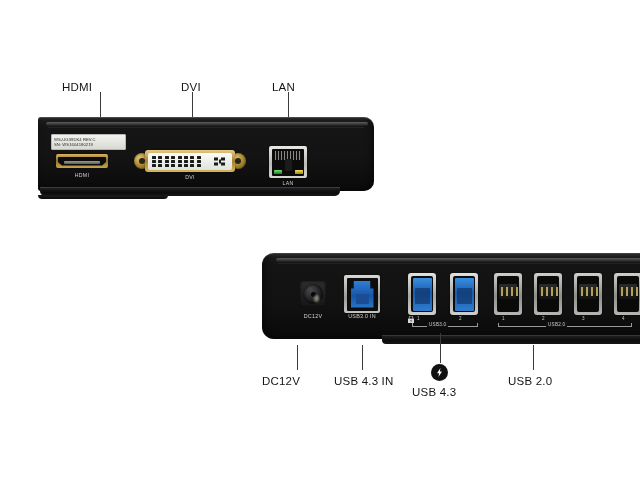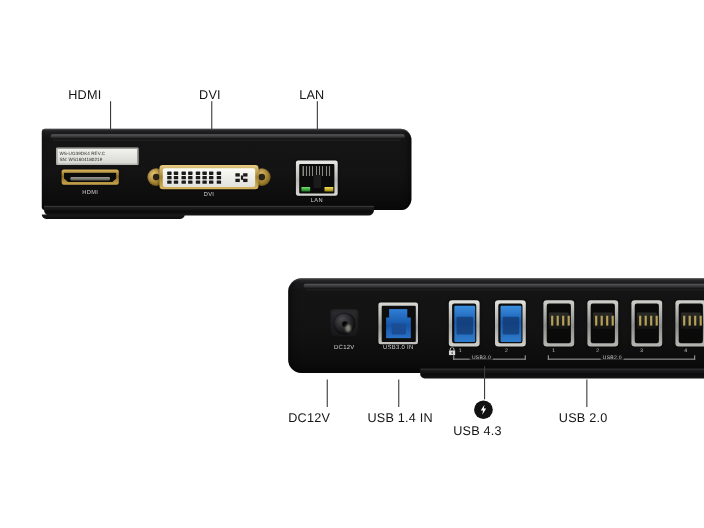--- a/index.html
+++ b/index.html
@@ -350,21 +350,21 @@
         <div class="brk" style="left:236px;top:70px;width:132px;"></div>
         <div class="silk sm" style="left:284px;top:69px;background:#121213;padding:0 2px;">USB2.0</div>
       </div>
       <div class="pb-lip"></div>
     </div>
 
     <div class="leader" style="left:297px;top:345px;height:25px;"></div>
     <div class="callout" style="left:262px;top:375px;">DC12V</div>
 
     <div class="leader" style="left:362px;top:345px;height:25px;"></div>
-    <div class="callout" style="left:334px;top:375px;">USB 1.4 IN</div>
+    <div class="callout" style="left:334px;top:375px;">USB 4.3 IN</div>
 
     <div class="leader" style="left:440px;top:333px;height:30px;"></div>
     <div class="bolt" style="left:431px;top:364px;">
       <svg viewBox="0 0 10 14" aria-hidden="true">
         <path d="M6.4 0 L1.2 8.2 H4.4 L3.4 14 L8.9 5.4 H5.6 Z" fill="#ffffff"></path>
       </svg>
     </div>
     <div class="callout" style="left:412px;top:386px;">USB 4.3</div>
 
     <div class="leader" style="left:533px;top:345px;height:25px;"></div>

